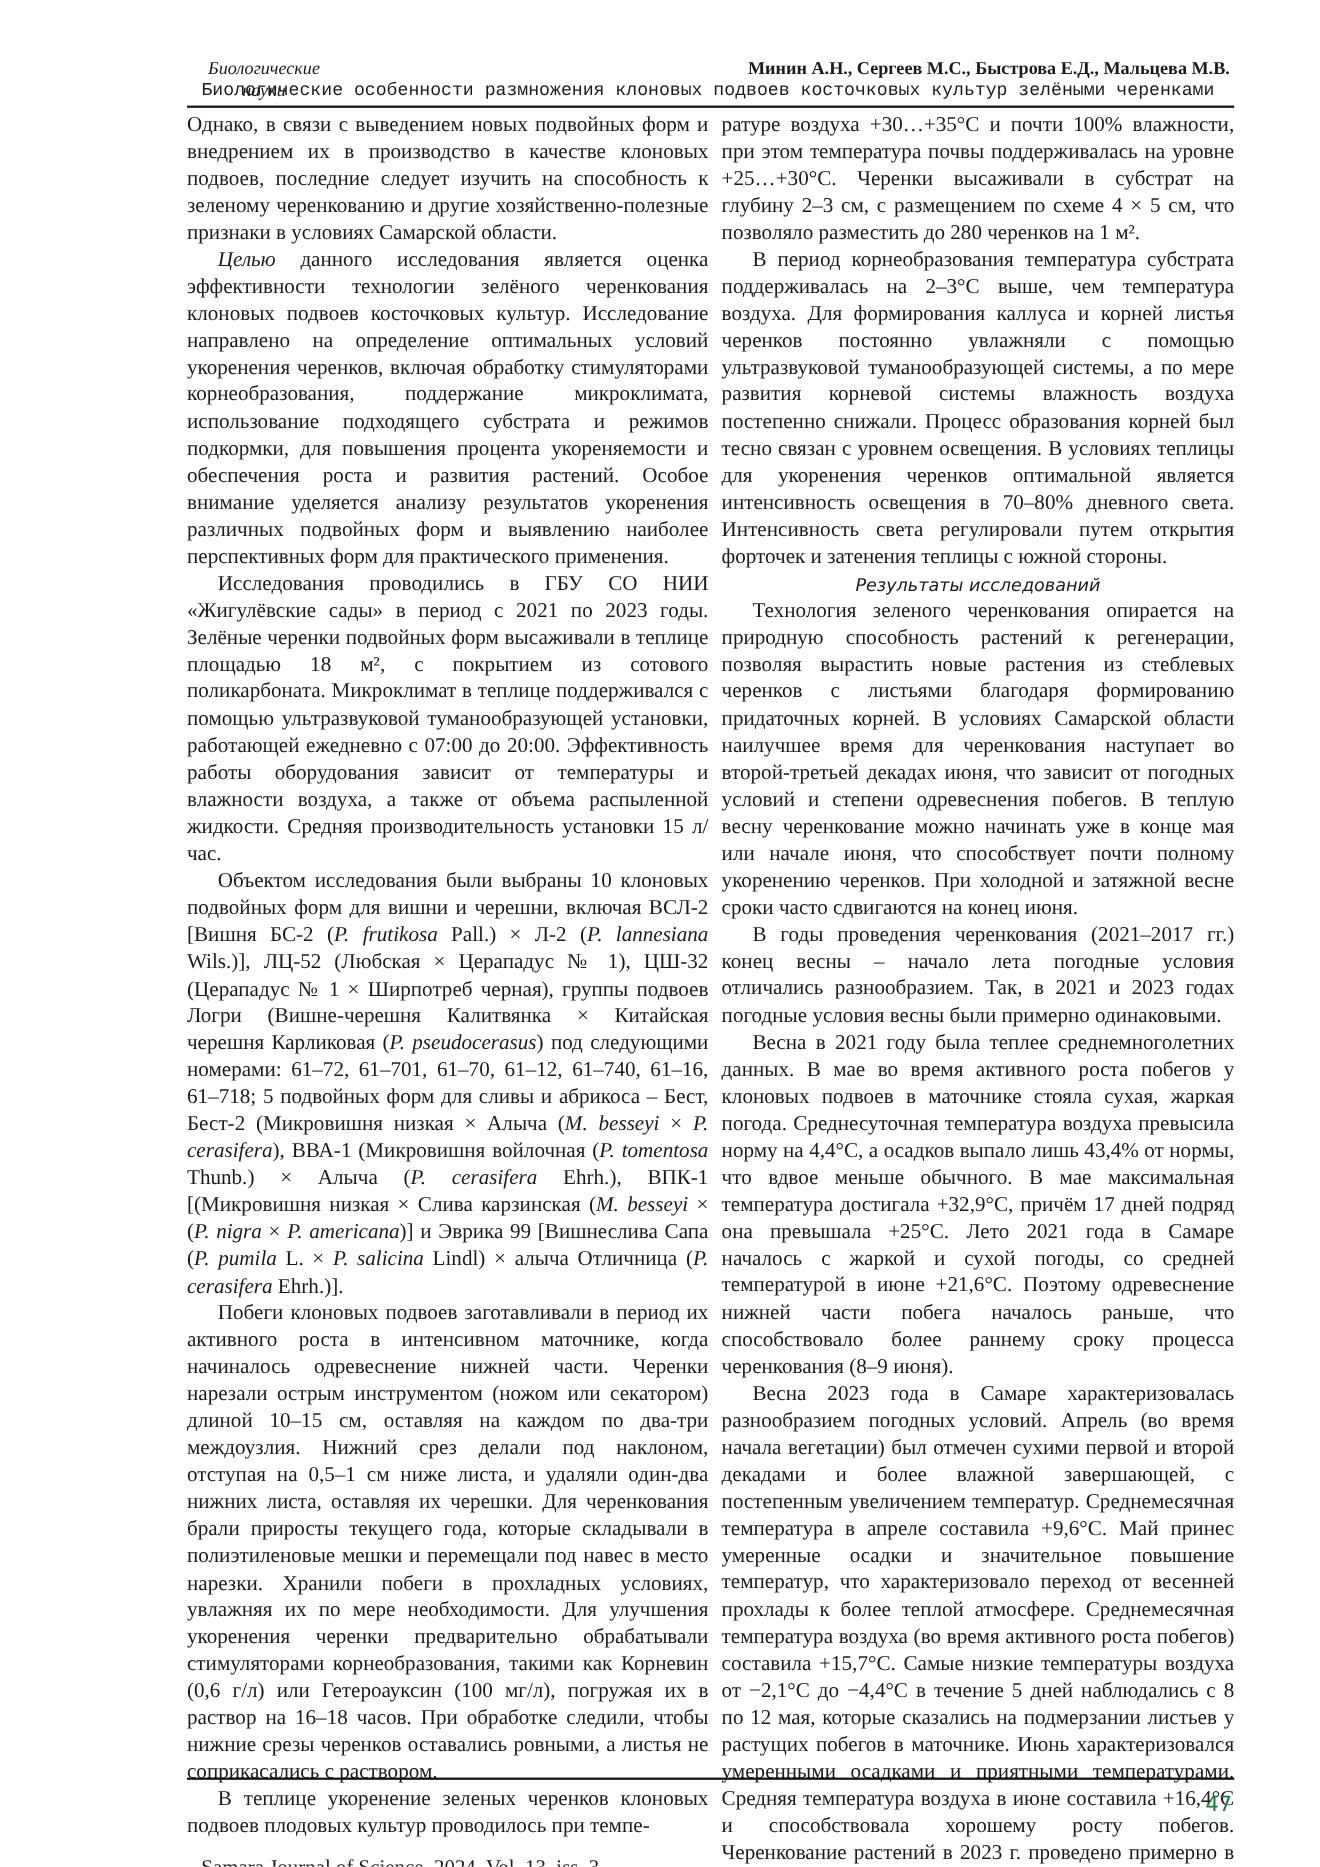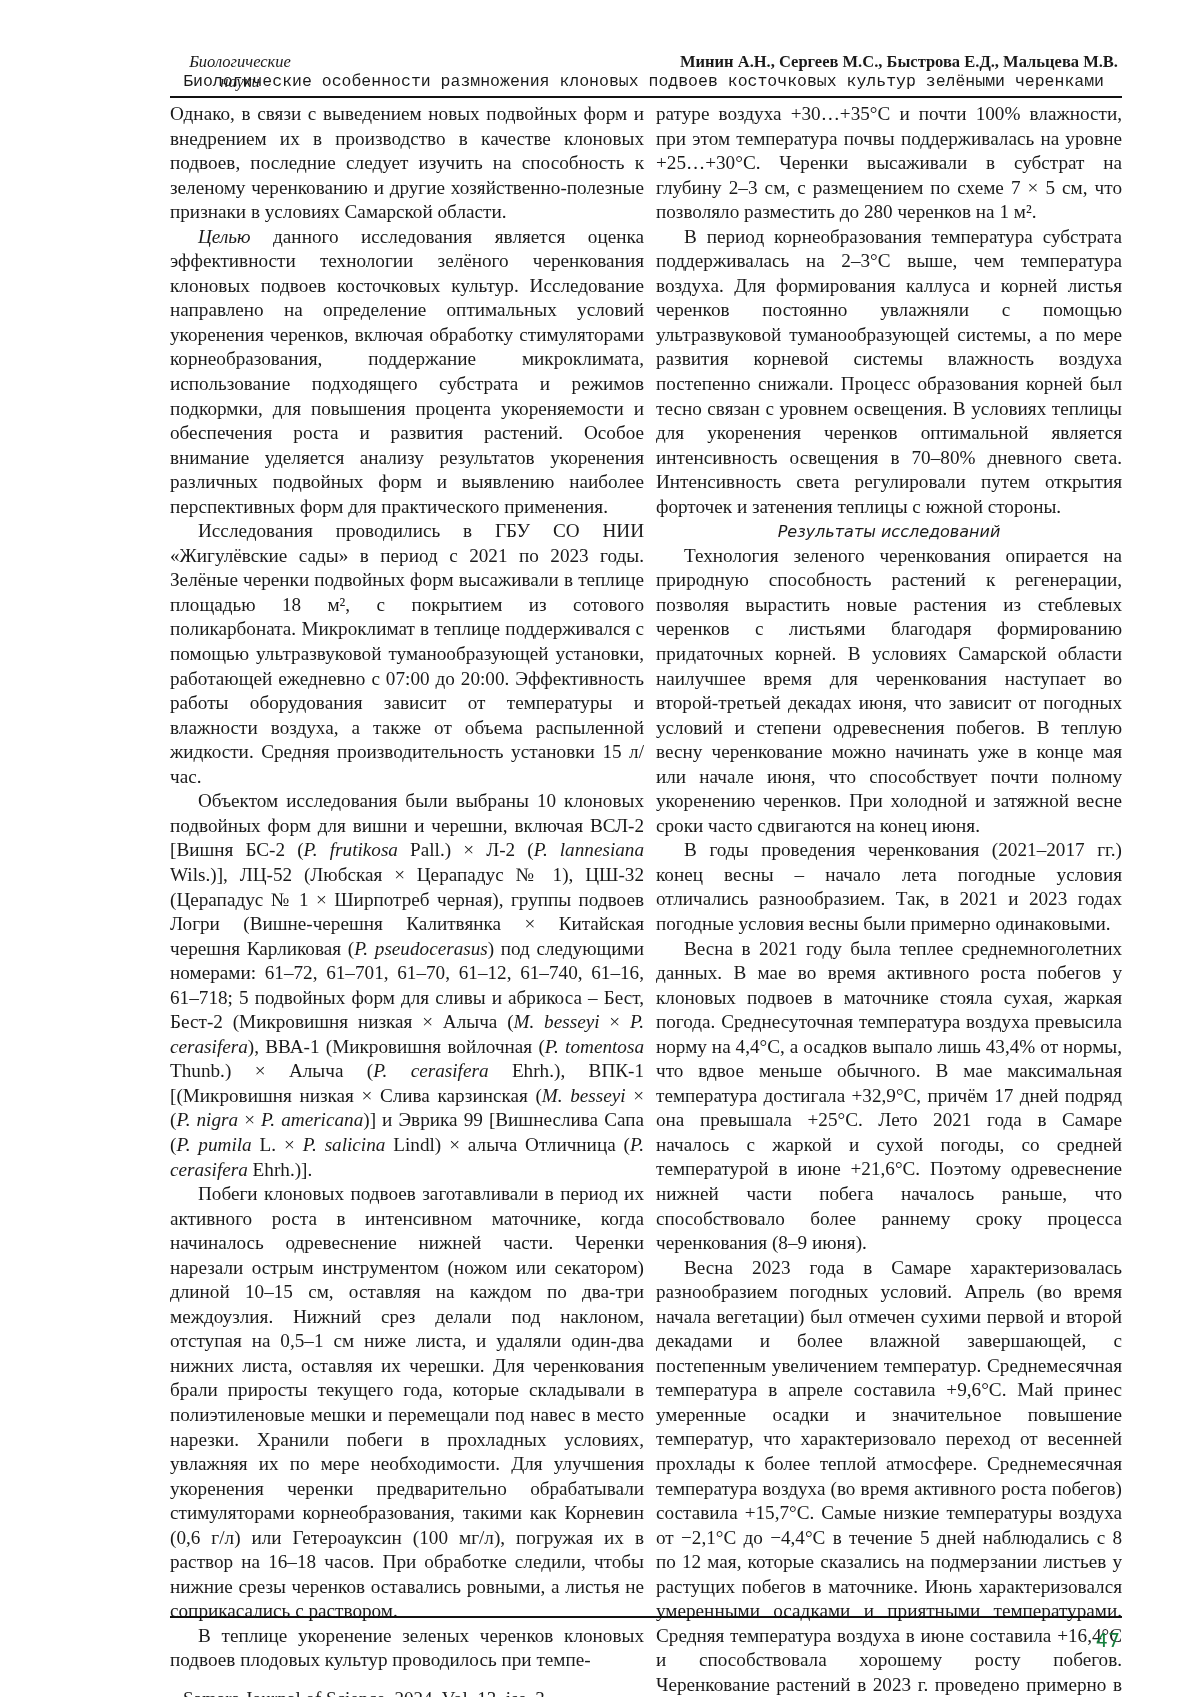--- a/index.html
+++ b/index.html
@@ -45,21 +45,21 @@
     <div class="col left">
       <p class="noindent">Однако, в связи с выведением новых подвойных форм и внедрением их в производство в качестве клоновых подвоев, последние следует изучить на способность к зеленому черенкованию и другие хозяйственно-полезные признаки в условиях Самарской области.</p>
       <p><span class="ital">Целью</span><span> данного исследования является оценка эффективности технологии зелёного черенкования клоновых подвоев косточковых культур. Исследование направлено на определение оптимальных условий укоренения черенков, включая обработку стимуляторами корнеобразования, поддержание микроклимата, использование подходящего субстрата и режимов подкормки, для повышения процента укореняемости и обеспечения роста и развития растений. Особое внимание уделяется анализу результатов укоренения различных подвойных форм и выявлению наиболее перспективных форм для практического применения.</span></p>
       <p>Исследования проводились в ГБУ СО НИИ «Жигулёвские сады» в период с 2021 по 2023 годы. Зелёные черенки подвойных форм высаживали в теплице площадью 18 м², с покрытием из сотового поликарбоната. Микроклимат в теплице поддерживался с помощью ультразвуковой туманообразующей установки, работающей ежедневно с 07:00 до 20:00. Эффективность работы оборудования зависит от температуры и влажности воздуха, а также от объема распыленной жидкости. Средняя производительность установки 15 л/час.</p>
       <p id="p4"><span>Объектом исследования были выбраны 10 клоновых подвойных форм для вишни и черешни, включая ВСЛ-2 [Вишня БС-2 (</span><span class="ital">P. frutikosa</span><span> Pall.) × Л-2 (</span><span class="ital">P. lannesiana</span><span> Wils.)], ЛЦ-52 (Любская × Церападус № 1), ЦШ-32 (Церападус № 1 × Ширпотреб черная), группы подвоев Логри (Вишне-черешня Калитвянка × Китайская черешня Карликовая (</span><span class="ital">P. pseudocerasus</span><span>) под следующими номерами: 61–72, 61–701, 61–70, 61–12, 61–740, 61–16, 61–718; 5 подвойных форм для сливы и абрикоса – Бест, Бест-2 (Микровишня низкая × Алыча (</span><span class="ital">M. besseyi</span><span> × </span><span class="ital">P. cerasifera</span><span>), ВВА-1 (Микровишня войлочная (</span><span class="ital">P. tomentosa</span><span> Thunb.) × Алыча (</span><span class="ital">P. cerasifera</span><span> Ehrh.), ВПК-1 [(Микровишня низкая × Слива карзинская (</span><span class="ital">M. besseyi</span><span> × (</span><span class="ital">P. nigra</span><span> × </span><span class="ital">P. americana</span><span>)] и Эврика 99 [Вишнеслива Сапа (</span><span class="ital">P. pumila</span><span> L. × </span><span class="ital">P. salicina</span><span> Lindl) × алыча Отличница (</span><span class="ital">P. cerasifera</span><span> Ehrh.)].</span></p>
       <p>Побеги клоновых подвоев заготавливали в период их активного роста в интенсивном маточнике, когда начиналось одревеснение нижней части. Черенки нарезали острым инструментом (ножом или секатором) длиной 10–15 см, оставляя на каждом по два-три междоузлия. Нижний срез делали под наклоном, отступая на 0,5–1 см ниже листа, и удаляли один-два нижних листа, оставляя их черешки. Для черенкования брали приросты текущего года, которые складывали в полиэтиленовые мешки и перемещали под навес в место нарезки. Хранили побеги в прохладных условиях, увлажняя их по мере необходимости. Для улучшения укоренения черенки предварительно обрабатывали стимуляторами корнеобразования, такими как Корневин (0,6 г/л) или Гетероауксин (100 мг/л), погружая их в раствор на 16–18 часов. При обработке следили, чтобы нижние срезы черенков оставались ровными, а листья не соприкасались с раствором.</p>
       <p>В теплице укоренение зеленых черенков клоновых подвоев плодовых культур проводилось при темпе-</p>
     </div>
 
     <div class="col right">
-      <p class="noindent">ратуре воздуха +30…+35°С и почти 100% влажности, при этом температура почвы поддерживалась на уровне +25…+30°С. Черенки высаживали в субстрат на глубину 2–3 см, с размещением по схеме 7 × 5 см, что позволяло разместить до 280 черенков на 1 м².</p>
+      <p class="noindent">ратуре воздуха +30…+35°С и почти 100% влажности, при этом температура почвы поддерживалась на уровне +25…+30°С. Черенки высаживали в субстрат на глубину 2–3 см, с размещением по схеме 4 × 5 см, что позволяло разместить до 280 черенков на 1 м².</p>
       <p>В период корнеобразования температура субстрата поддерживалась на 2–3°С выше, чем температура воздуха. Для формирования каллуса и корней листья черенков постоянно увлажняли с помощью ультразвуковой туманообразующей системы, а по мере развития корневой системы влажность воздуха постепенно снижали. Процесс образования корней был тесно связан с уровнем освещения. В условиях теплицы для укоренения черенков оптимальной является интенсивность освещения в 70–80% дневного света. Интенсивность света регулировали путем открытия форточек и затенения теплицы с южной стороны.</p>
       <h3>Результаты исследований</h3>
       <p>Технология зеленого черенкования опирается на природную способность растений к регенерации, позволяя вырастить новые растения из стеблевых черенков с листьями благодаря формированию придаточных корней. В условиях Самарской области наилучшее время для черенкования наступает во второй-третьей декадах июня, что зависит от погодных условий и степени одревеснения побегов. В теплую весну черенкование можно начинать уже в конце мая или начале июня, что способствует почти полному укоренению черенков. При холодной и затяжной весне сроки часто сдвигаются на конец июня.</p>
       <p>В годы проведения черенкования (2021–2017 гг.) конец весны – начало лета погодные условия отличались разнообразием. Так, в 2021 и 2023 годах погодные условия весны были примерно одинаковыми.</p>
       <p>Весна в 2021 году была теплее среднемноголетних данных. В мае во время активного роста побегов у клоновых подвоев в маточнике стояла сухая, жаркая погода. Среднесуточная температура воздуха превысила норму на 4,4°С, а осадков выпало лишь 43,4% от нормы, что вдвое меньше обычного. В мае максимальная температура достигала +32,9°С, причём 17 дней подряд она превышала +25°С. Лето 2021 года в Самаре началось с жаркой и сухой погоды, со средней температурой в июне +21,6°С. Поэтому одревеснение нижней части побега началось раньше, что способствовало более раннему сроку процесса черенкования (8–9 июня).</p>
       <p>Весна 2023 года в Самаре характеризовалась разнообразием погодных условий. Апрель (во время начала вегетации) был отмечен сухими первой и второй декадами и более влажной завершающей, с постепенным увеличением температур. Среднемесячная температура в апреле составила +9,6°С. Май принес умеренные осадки и значительное повышение температур, что характеризовало переход от весенней прохлады к более теплой атмосфере. Среднемесячная температура воздуха (во время активного роста побегов) составила +15,7°С. Самые низкие температуры воздуха от −2,1°С до −4,4°С в течение 5 дней наблюдались с 8 по 12 мая, которые сказались на подмерзании листьев у растущих побегов в маточнике. Июнь характеризовался умеренными осадками и приятными температурами. Средняя температура воздуха в июне составила +16,4°С и способствовала хорошему росту побегов. Черенкование растений в 2023 г. проведено примерно в те же сроки 6–9 июня.</p>
     </div>
   </div>
 </div>
 

